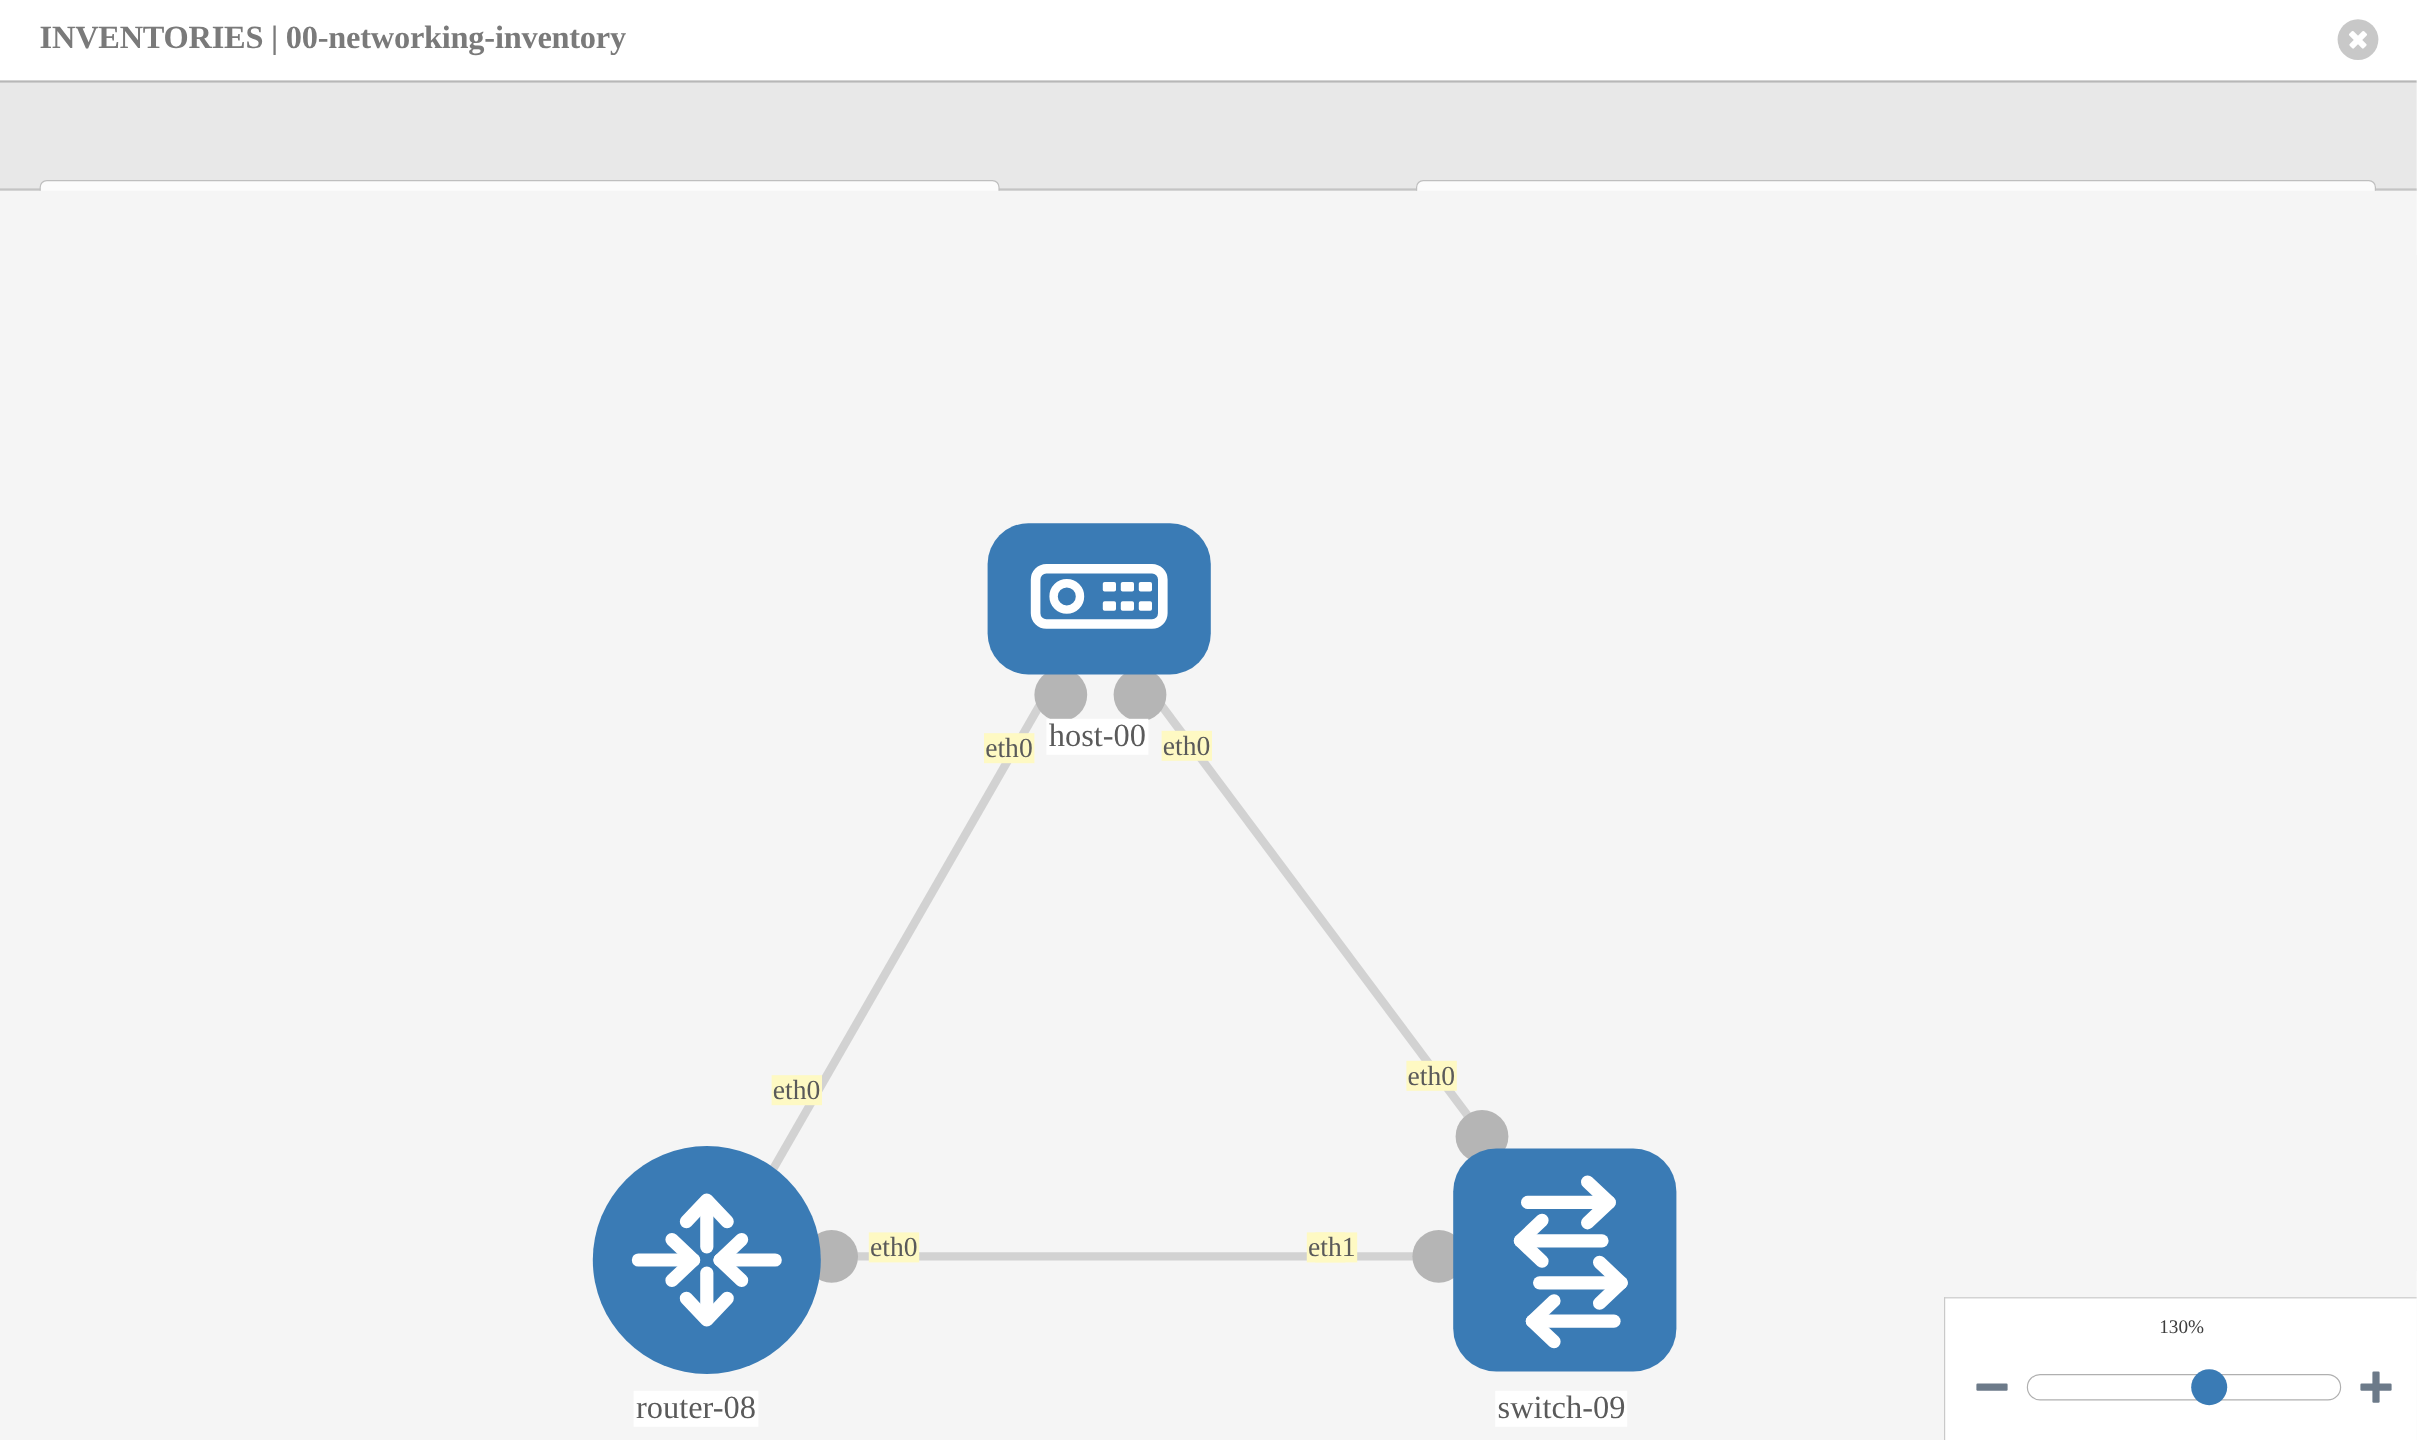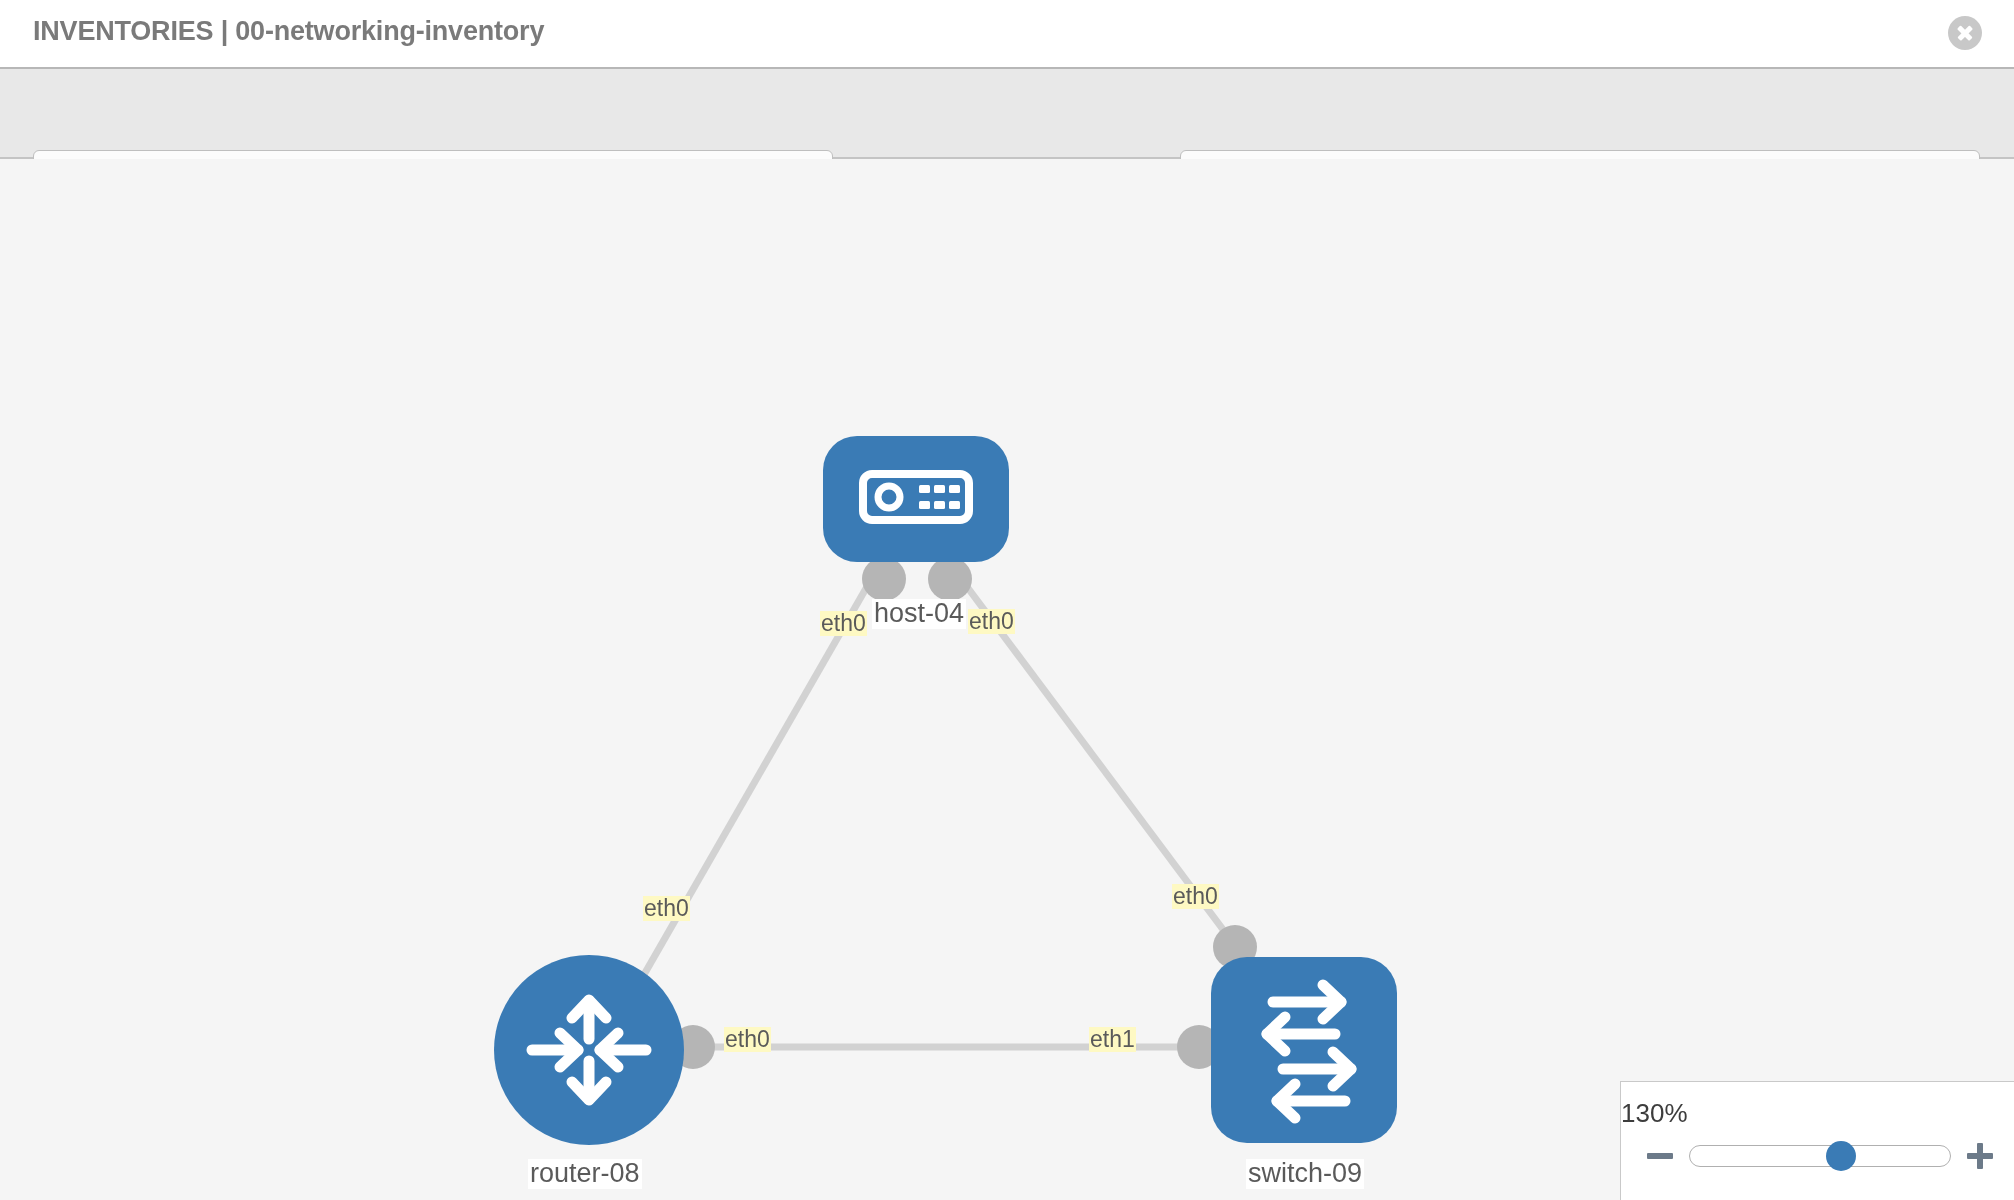--- a/index.html
+++ b/index.html
@@ -8,20 +8,21 @@
     overflow: hidden;
     background: #ffffff;
     font-family: "Liberation Sans", sans-serif;
   }
 
   #app {
     position: relative;
     width: 2014px;
     height: 956px;
     background: #ffffff;
+    font-family: Liberation Serif, serif;
   }
 
   
   .header {
     position: absolute;
     left: 0; top: 0;
     width: 2014px; height: 69px;
     background: #ffffff;
     border-bottom: 2px solid #b7b7b7;
     box-sizing: border-box;
@@ -138,21 +139,22 @@
     background: #ffffff;
     border: 1px solid #c9c9c9;
     border-bottom: none;
     border-right: none;
     box-sizing: border-box;
   }
   .zoom-value {
     position: absolute;
     left: 0; top: 16px;
     width: 394px;
-    font-size: 26px;
+    text-align: center;
+    font-size: 16px;
     color: #3d3d3d;
   }
   .zoom-row {
     position: absolute;
     left: 0; top: 52px;
     width: 394px; height: 44px;
   }
   .zoom-minus, .zoom-plus {
     position: absolute;
     top: 50%;
@@ -301,21 +303,21 @@
 
           <line x1="1283" y1="910" x2="1351" y2="910"></line>
           <polyline points="1333,893 1351,910 1333,927"></polyline>
 
           <line x1="1345" y1="942" x2="1277" y2="942"></line>
           <polyline points="1295,925 1277,942 1295,959"></polyline>
         </g>
       </g>
     </svg>
 
-    <div class="node-label" style="left:872px; top:440px;">host-04</div>
+    <div class="node-label" style="left:872px; top:440px;">host-00</div>
     <div class="node-label" style="left:528px; top:1000px;">router-08</div>
     <div class="node-label" style="left:1246px; top:1000px;">switch-09</div>
 
     <div class="iface-label" style="left:820px; top:452px;">eth0</div>
     <div class="iface-label" style="left:968px; top:450px;">eth0</div>
     <div class="iface-label" style="left:643px; top:737px;">eth0</div>
     <div class="iface-label" style="left:1172px; top:725px;">eth0</div>
     <div class="iface-label" style="left:724px; top:868px;">eth0</div>
     <div class="iface-label" style="left:1096px; top:868px;">etl</div>
     <div class="iface-label" style="left:1089px; top:868px;">eth1</div>

